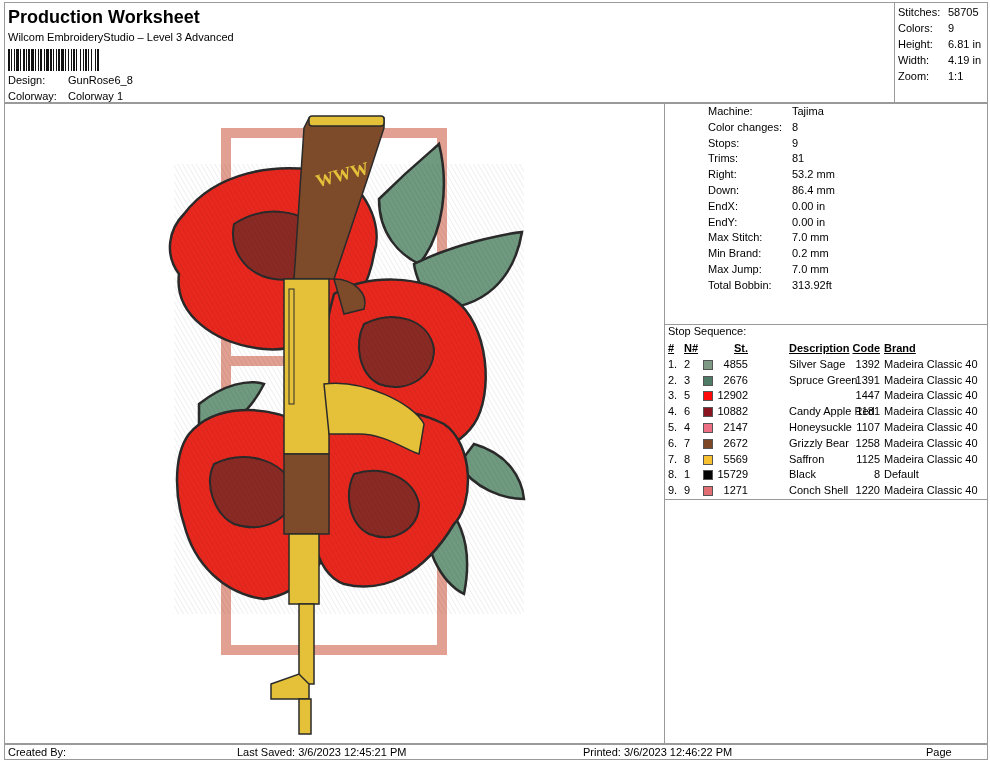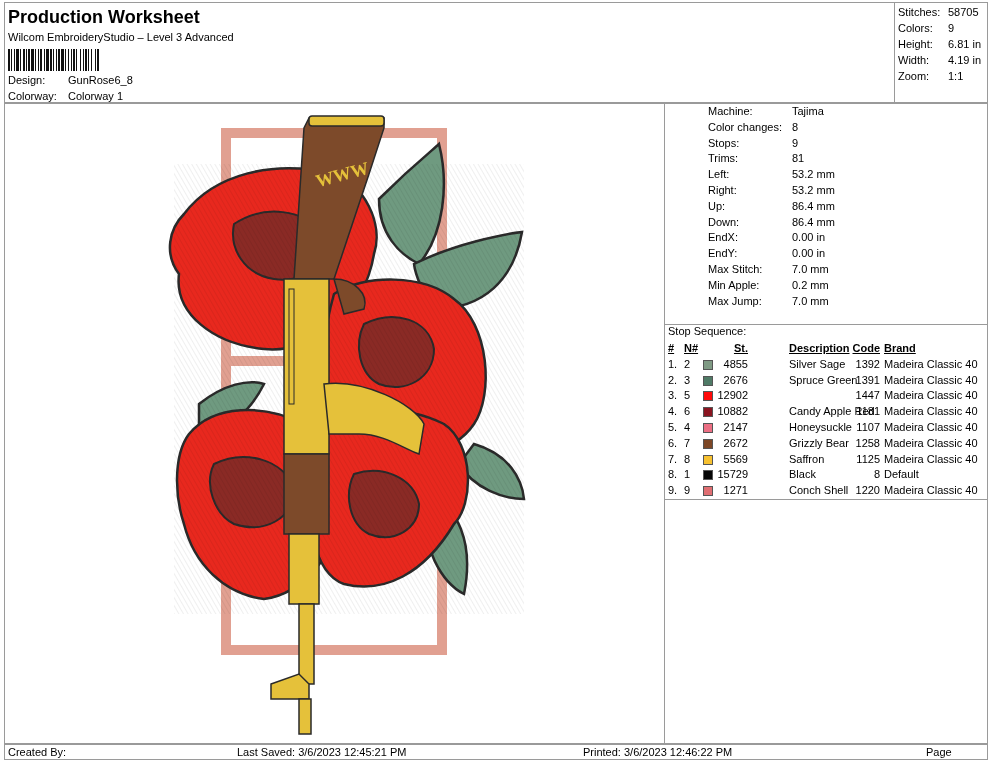--- a/index.html
+++ b/index.html
@@ -189,29 +189,28 @@
       <rect x="295" y="595" width="12" height="35" fill="#e5c13a"></rect>
     </g>
   </svg>
 </div>
 
 <div class="info" id="machine-info">
     <div class="row"><span class="lbl">Machine:</span><span>Tajima</span></div>
     <div class="row"><span class="lbl">Color changes:</span><span>8</span></div>
     <div class="row"><span class="lbl">Stops:</span><span>9</span></div>
     <div class="row"><span class="lbl">Trims:</span><span>81</span></div>
-    <div class="row"><span class="lbl">Left:</span><span>53.2 mm</span></div>
     <div class="row"><span class="lbl">Right:</span><span>53.2 mm</span></div>
-    <div class="row"><span class="lbl">Up:</span><span>86.4 mm</span></div>
     <div class="row"><span class="lbl">Down:</span><span>86.4 mm</span></div>
     <div class="row"><span class="lbl">EndX:</span><span>0.00 in</span></div>
     <div class="row"><span class="lbl">EndY:</span><span>0.00 in</span></div>
     <div class="row"><span class="lbl">Max Stitch:</span><span>7.0 mm</span></div>
-    <div class="row"><span class="lbl">Min Apple:</span><span>0.2 mm</span></div>
+    <div class="row"><span class="lbl">Min Brand:</span><span>0.2 mm</span></div>
     <div class="row"><span class="lbl">Max Jump:</span><span>7.0 mm</span></div>
+    <div class="row"><span class="lbl">Total Bobbin:</span><span>313.92ft</span></div>
   </div>
 <div class="info-divider" style="top:324px;"></div>
 
 <div class="stop-title">Stop Sequence:</div>
 
 <div class="stop-table">
   <div class="stop-row">
     <span class="c-idx hdr">#</span>
     <span class="c-n hdr">N#</span>
     <span class="c-st hdr">St.</span>

